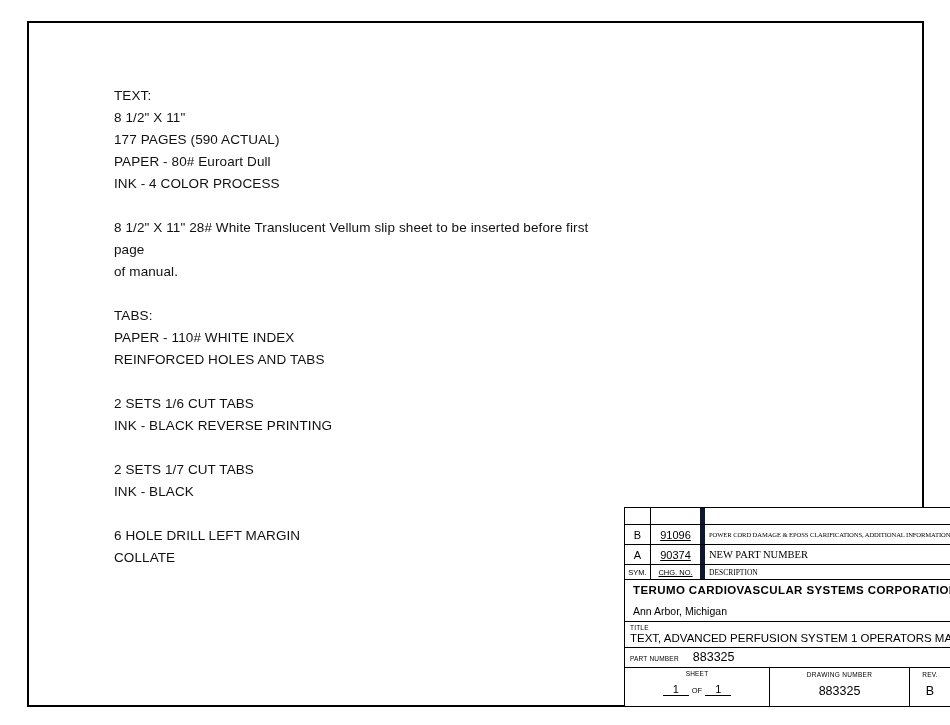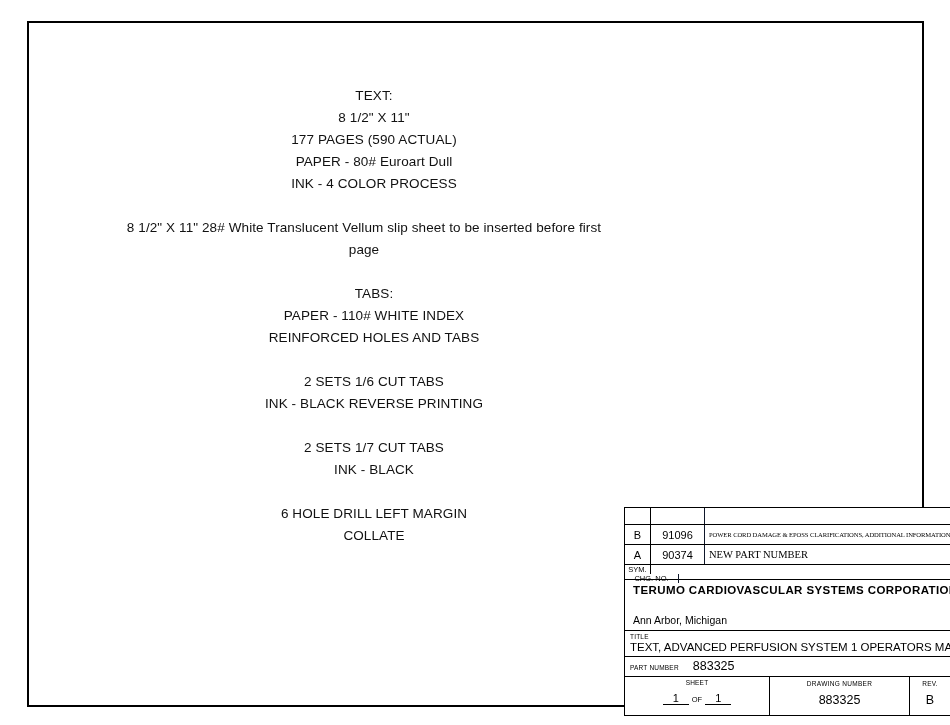--- a/index.html
+++ b/index.html
@@ -39,21 +39,20 @@
   
   #spec-block {
     position: absolute;
     left: 85px;
     top: 62px;
     width: 520px;
     font-size: 13.5px;
     line-height: 22px;
     color: #111111;
     letter-spacing: 0.1px;
-    text-align: center;
   }
   .spec-line {
     white-space: pre-wrap;
     min-height: 22px;
   }
   .spec-gap {
     height: 22px;
   }
   .spec-wrap {
     width: 500px;
@@ -89,62 +88,63 @@
     border-right: 1px solid #000000;
     display: flex;
     align-items: center;
     justify-content: center;
     font-size: 11px;
     height: 100%;
     box-sizing: border-box;
   }
   .rev-chg {
     width: 54px;
-    border-right: 1px solid #0f172a;
+    border-right: 5px solid #0f172a;
     display: flex;
     align-items: center;
     justify-content: center;
     font-size: 11px;
     height: 100%;
     box-sizing: border-box;
+    text-decoration: underline;
   }
   .rev-desc {
     flex: 1;
     display: flex;
     align-items: center;
     padding-left: 4px;
     font-size: 10.5px;
     height: 100%;
     box-sizing: border-box;
     overflow: hidden;
     white-space: nowrap;
     font-family: Liberation Serif, serif;
   }
   .rev-desc.tiny { font-size: 6.6px; letter-spacing: -0.1px; }
   .hdr-row .rev-sym,
   .hdr-row .rev-chg,
   .hdr-row .rev-desc {
     font-size: 7.5px;
   }
-  .hdr-row { height: 15px; flex-direction: column; }
+  .hdr-row { height: 15px; }
 
   
   .tb-company {
     padding: 4px 6px 4px 8px;
     border-bottom: 1px solid #000000;
   }
   .company-name {
     font-size: 11.5px;
     font-weight: bold;
     letter-spacing: 0.4px;
     white-space: nowrap;
   }
   .company-city {
     font-size: 10.5px;
-    margin-top: 18px;
+    margin-top: 9px;
   }
 
   
   .tb-title {
     border-bottom: 1px solid #000000;
     padding: 2px 4px 3px 5px;
   }
   .tb-caption {
     font-size: 6.5px;
     letter-spacing: 0.2px;
@@ -232,20 +232,21 @@
     <div id="spec-block">
       <div class="spec-line">TEXT:</div>
       <div class="spec-line">8 1/2" X 11"</div>
       <div class="spec-line">177 PAGES (590 ACTUAL)</div>
       <div class="spec-line">PAPER - 80# Euroart Dull</div>
       <div class="spec-line">INK - 4 COLOR PROCESS</div>
 
       <div class="spec-gap"></div>
 
       <div class="spec-line spec-wrap">8 1/2" X 11" 28# White Translucent Vellum slip sheet to be inserted before first page</div>
+      <div class="spec-line">of manual.</div>
 
       <div class="spec-gap"></div>
 
       <div class="spec-line">TABS:</div>
       <div class="spec-line">PAPER - 110# WHITE INDEX</div>
       <div class="spec-line">REINFORCED HOLES AND TABS</div>
 
       <div class="spec-gap"></div>
 
       <div class="spec-line">2 SETS 1/6 CUT TABS</div>

